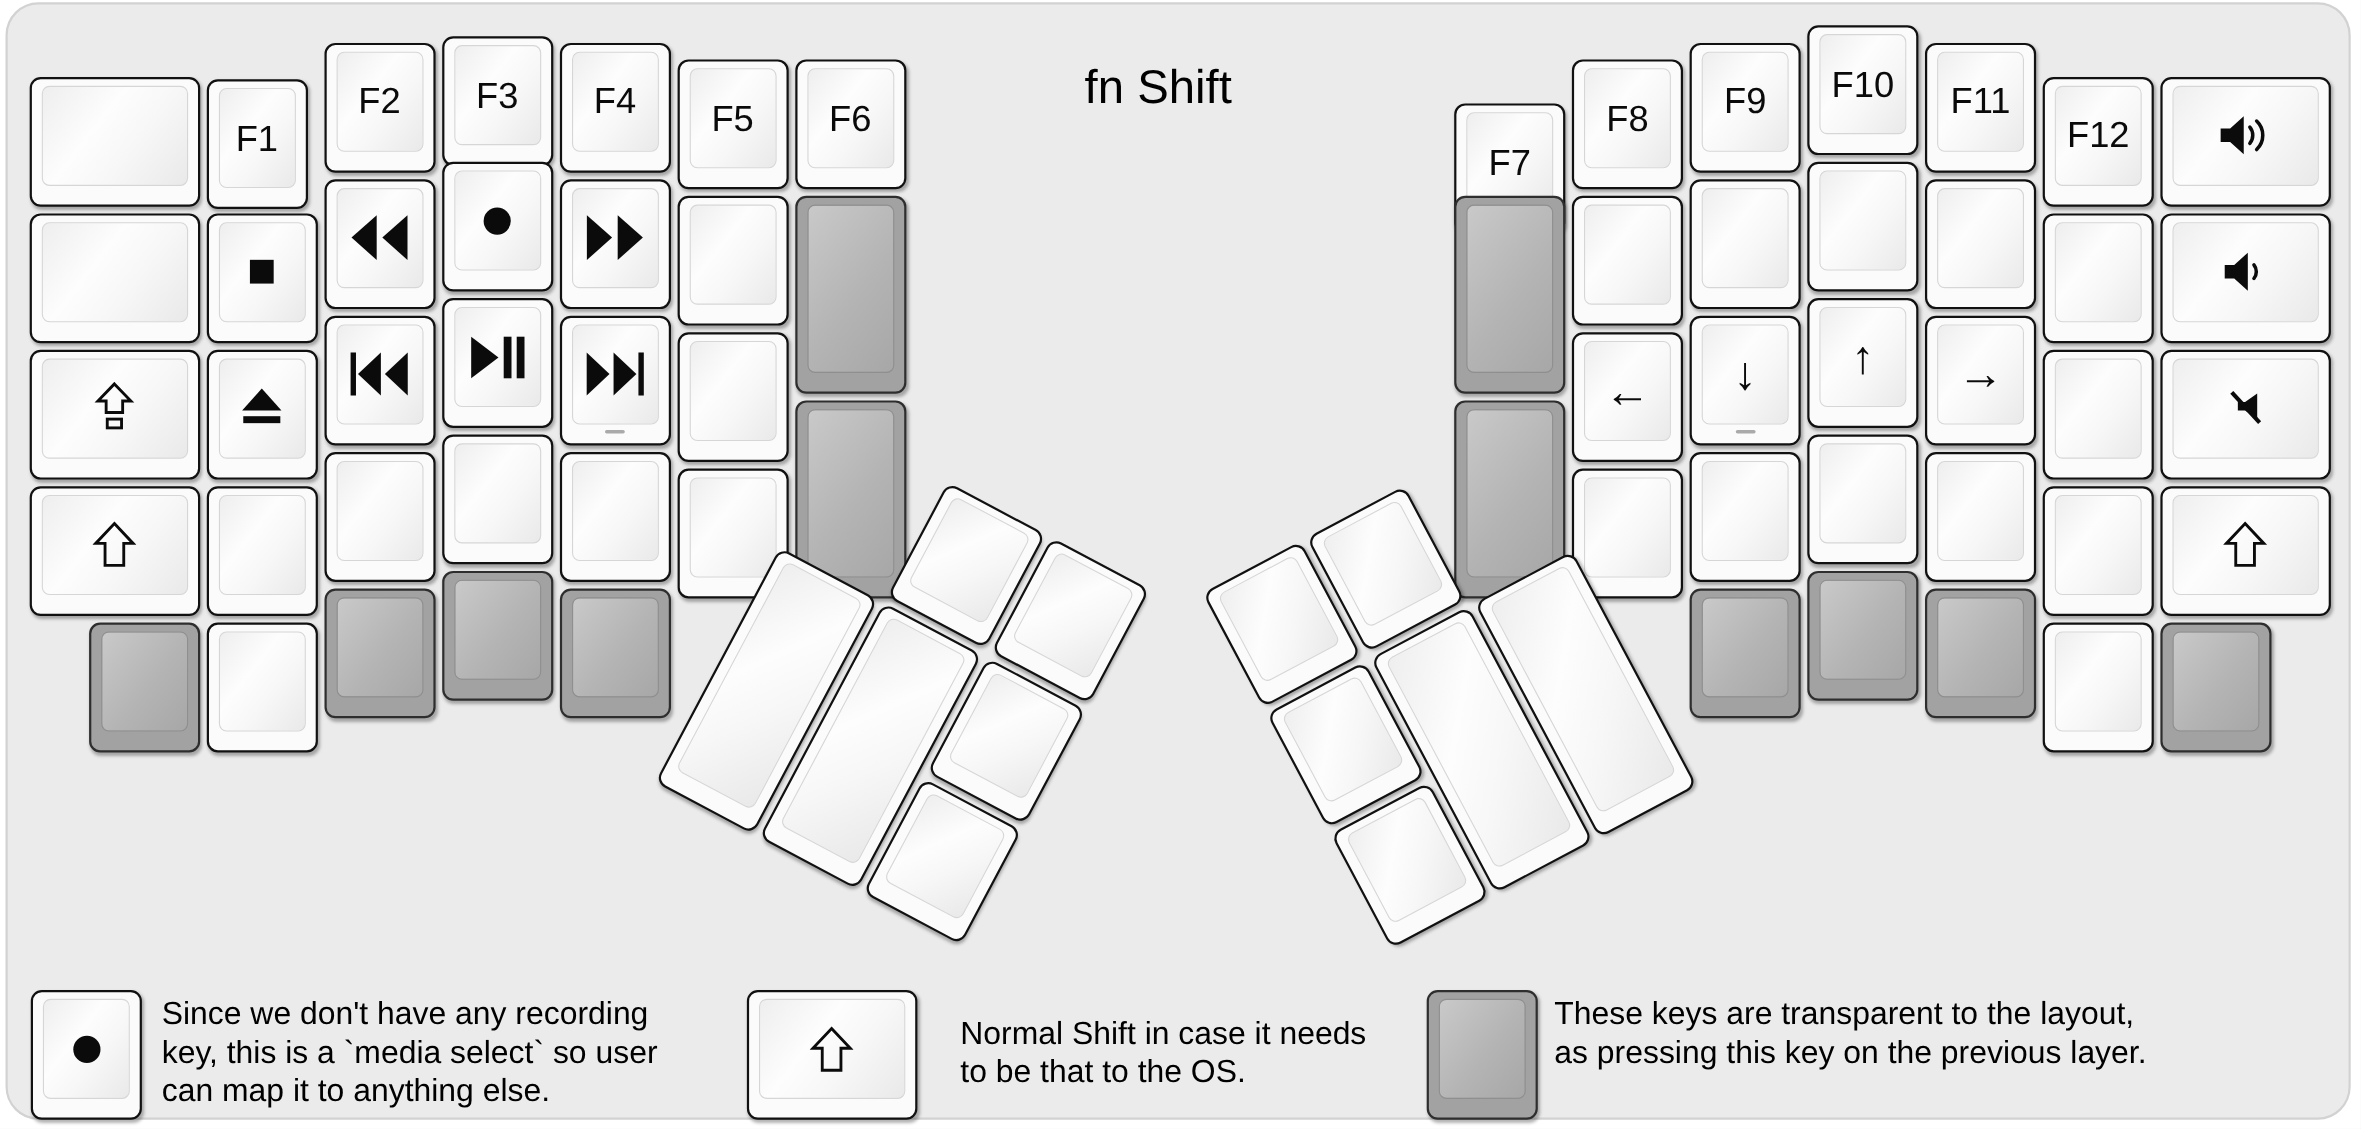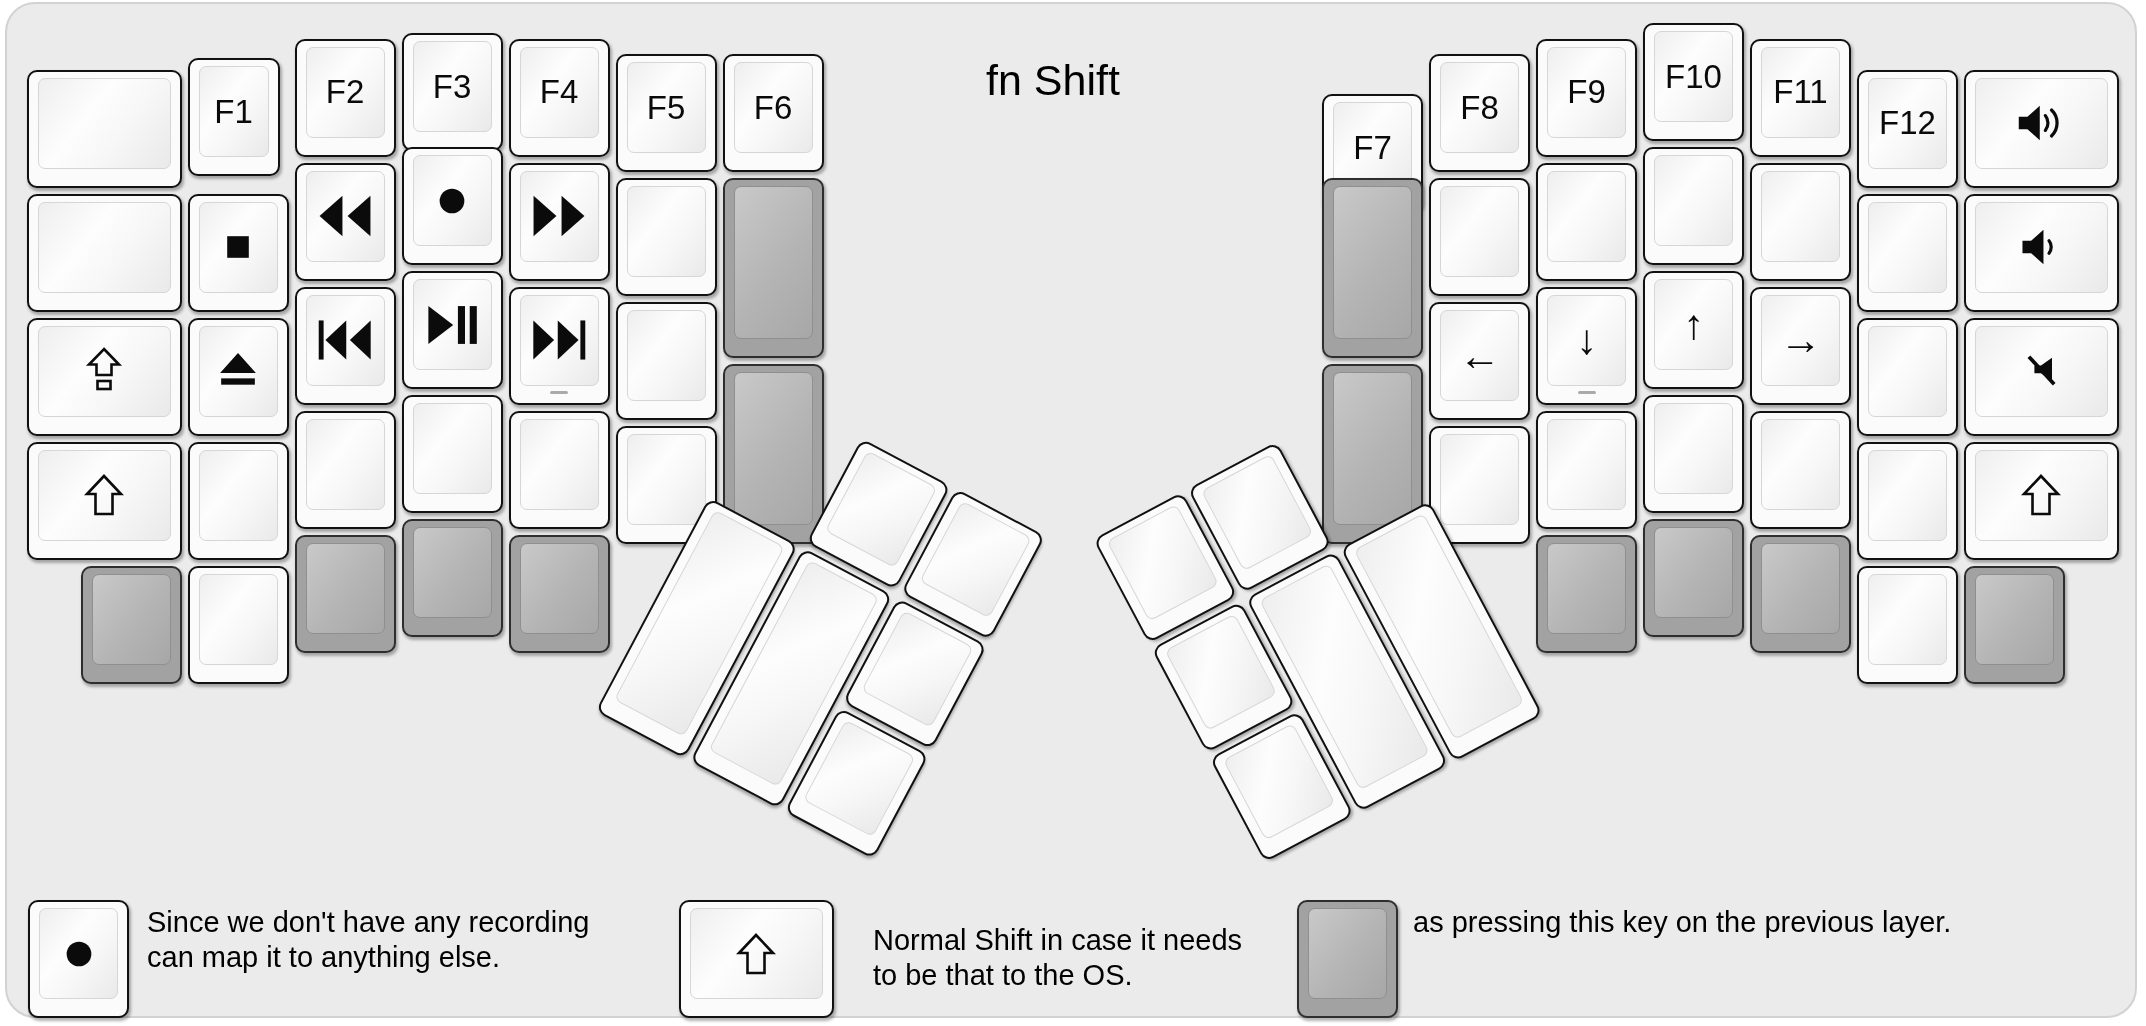--- a/index.html
+++ b/index.html
@@ -63,21 +63,21 @@
             <span class="key-icon">
               <svg width="40" height="44" viewBox="0 0 40 44" class="outline">
                 <path d="M20 3 L37 21 L28.5 21 L28.5 41 L11.5 41 L11.5 21 L3 21 Z"></path>
               </svg>
             </span>
           </div>
         </div>
         <div class="key gray" style="left: 56.5px; top: 545.5px; width: 101px; height: 118px;">
           <div class="top"></div>
         </div>
-        <div class="key" style="left: 163.5px; top: 38px; width: 92px; height: 118px;">
+        <div class="key" style="left: 163.5px; top: 52px; width: 92px; height: 118px;">
           <div class="top">
             <span class="key-label">F1</span>
           </div>
         </div>
         <div class="key" style="left: 163.5px; top: 173.5px; width: 101px; height: 118px;">
           <div class="top">
             <span class="key-icon">
               <svg width="36" height="36" viewBox="0 0 40 40">
                 <rect x="8" y="8" width="24" height="24"></rect>
               </svg>
@@ -441,24 +441,26 @@
       </div>
       <div class="key-group" style="left: 1294px; top: 897px;">
         <div class="key gray" style="left: 3px; top: 3px; width: 101px; height: 118px;">
           <div class="top"></div>
         </div>
       </div>
     </div>
 
   <div class="legend-text" id="legend-text-1">
     <div>Since we don't have any recording</div>
+    <div>key, this is a `media select` so user</div>
     <div>can map it to anything else.</div>
   </div>
 
   <div class="legend-text" id="legend-text-2">
     <div>Normal Shift in case it needs</div>
     <div>to be that to the OS.</div>
   </div>
 
   <div class="legend-text" id="legend-text-3">
+    <div>These keys are transparent to the layout,</div>
     <div>as pressing this key on the previous layer.</div>
   </div>
 </div>
 
 </body></html>

